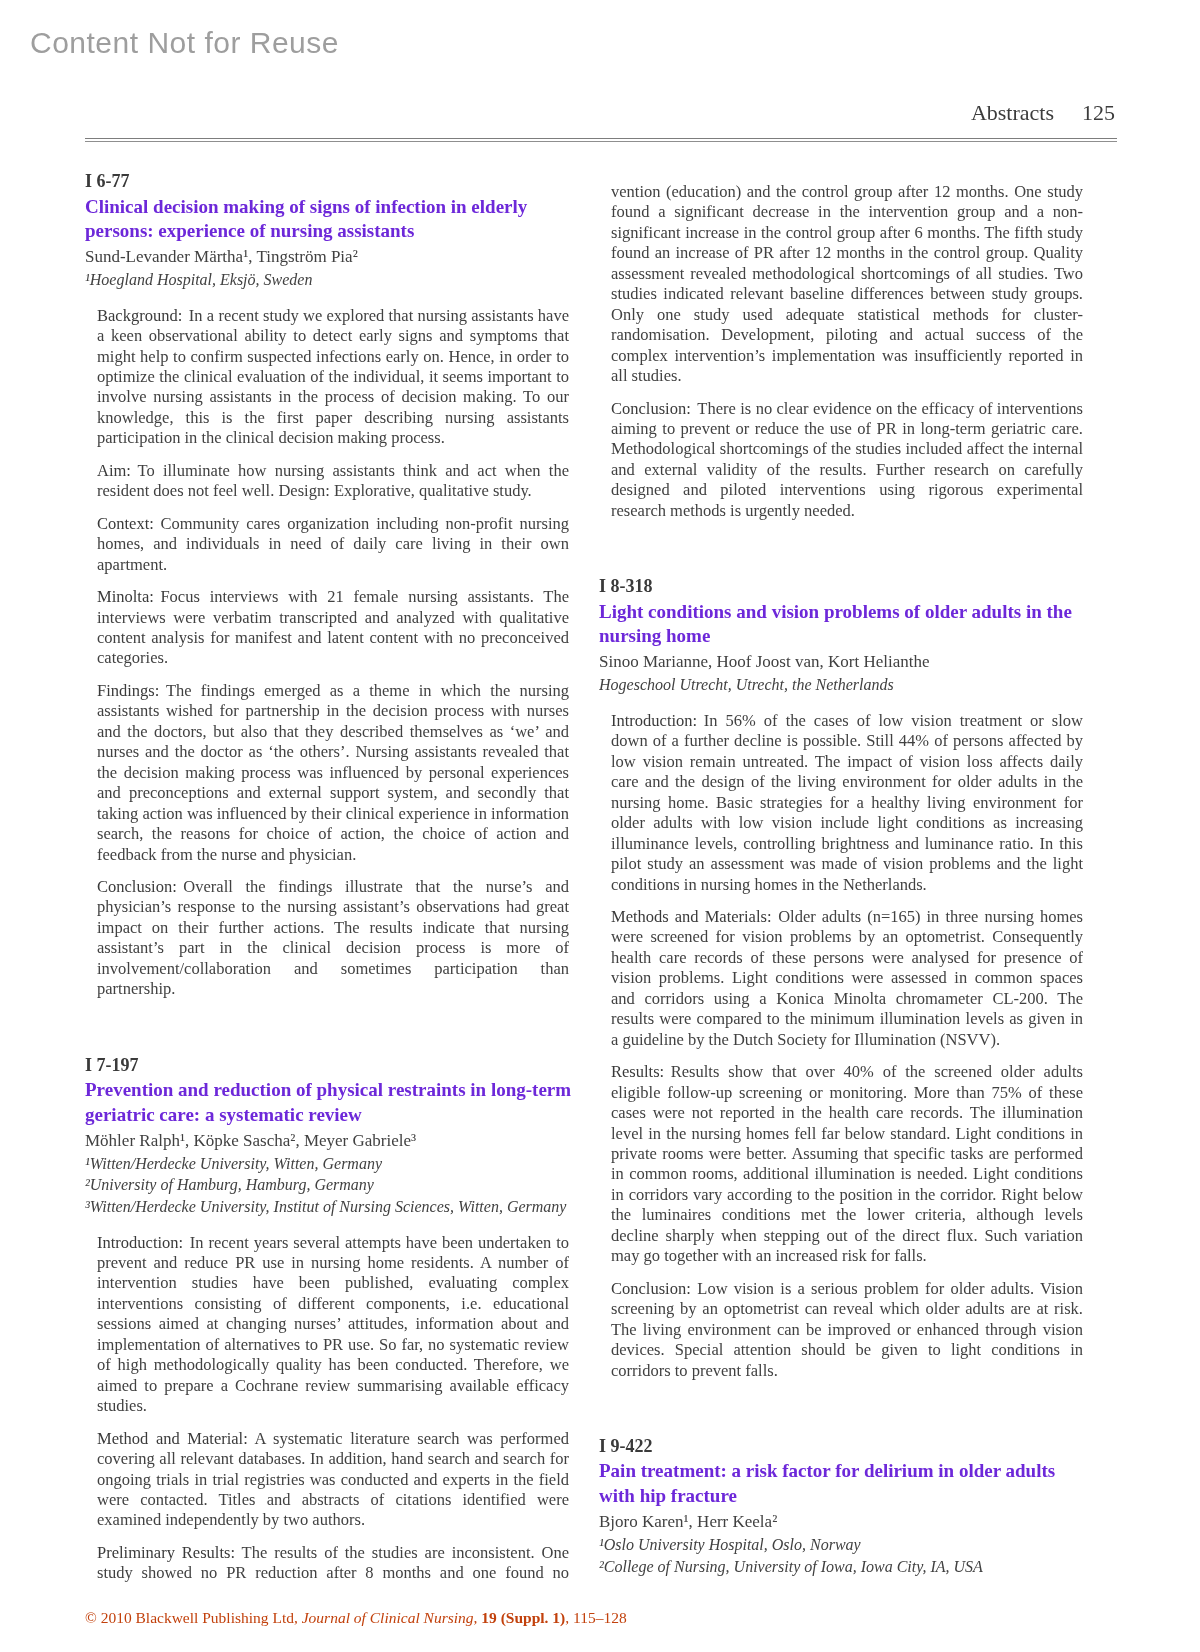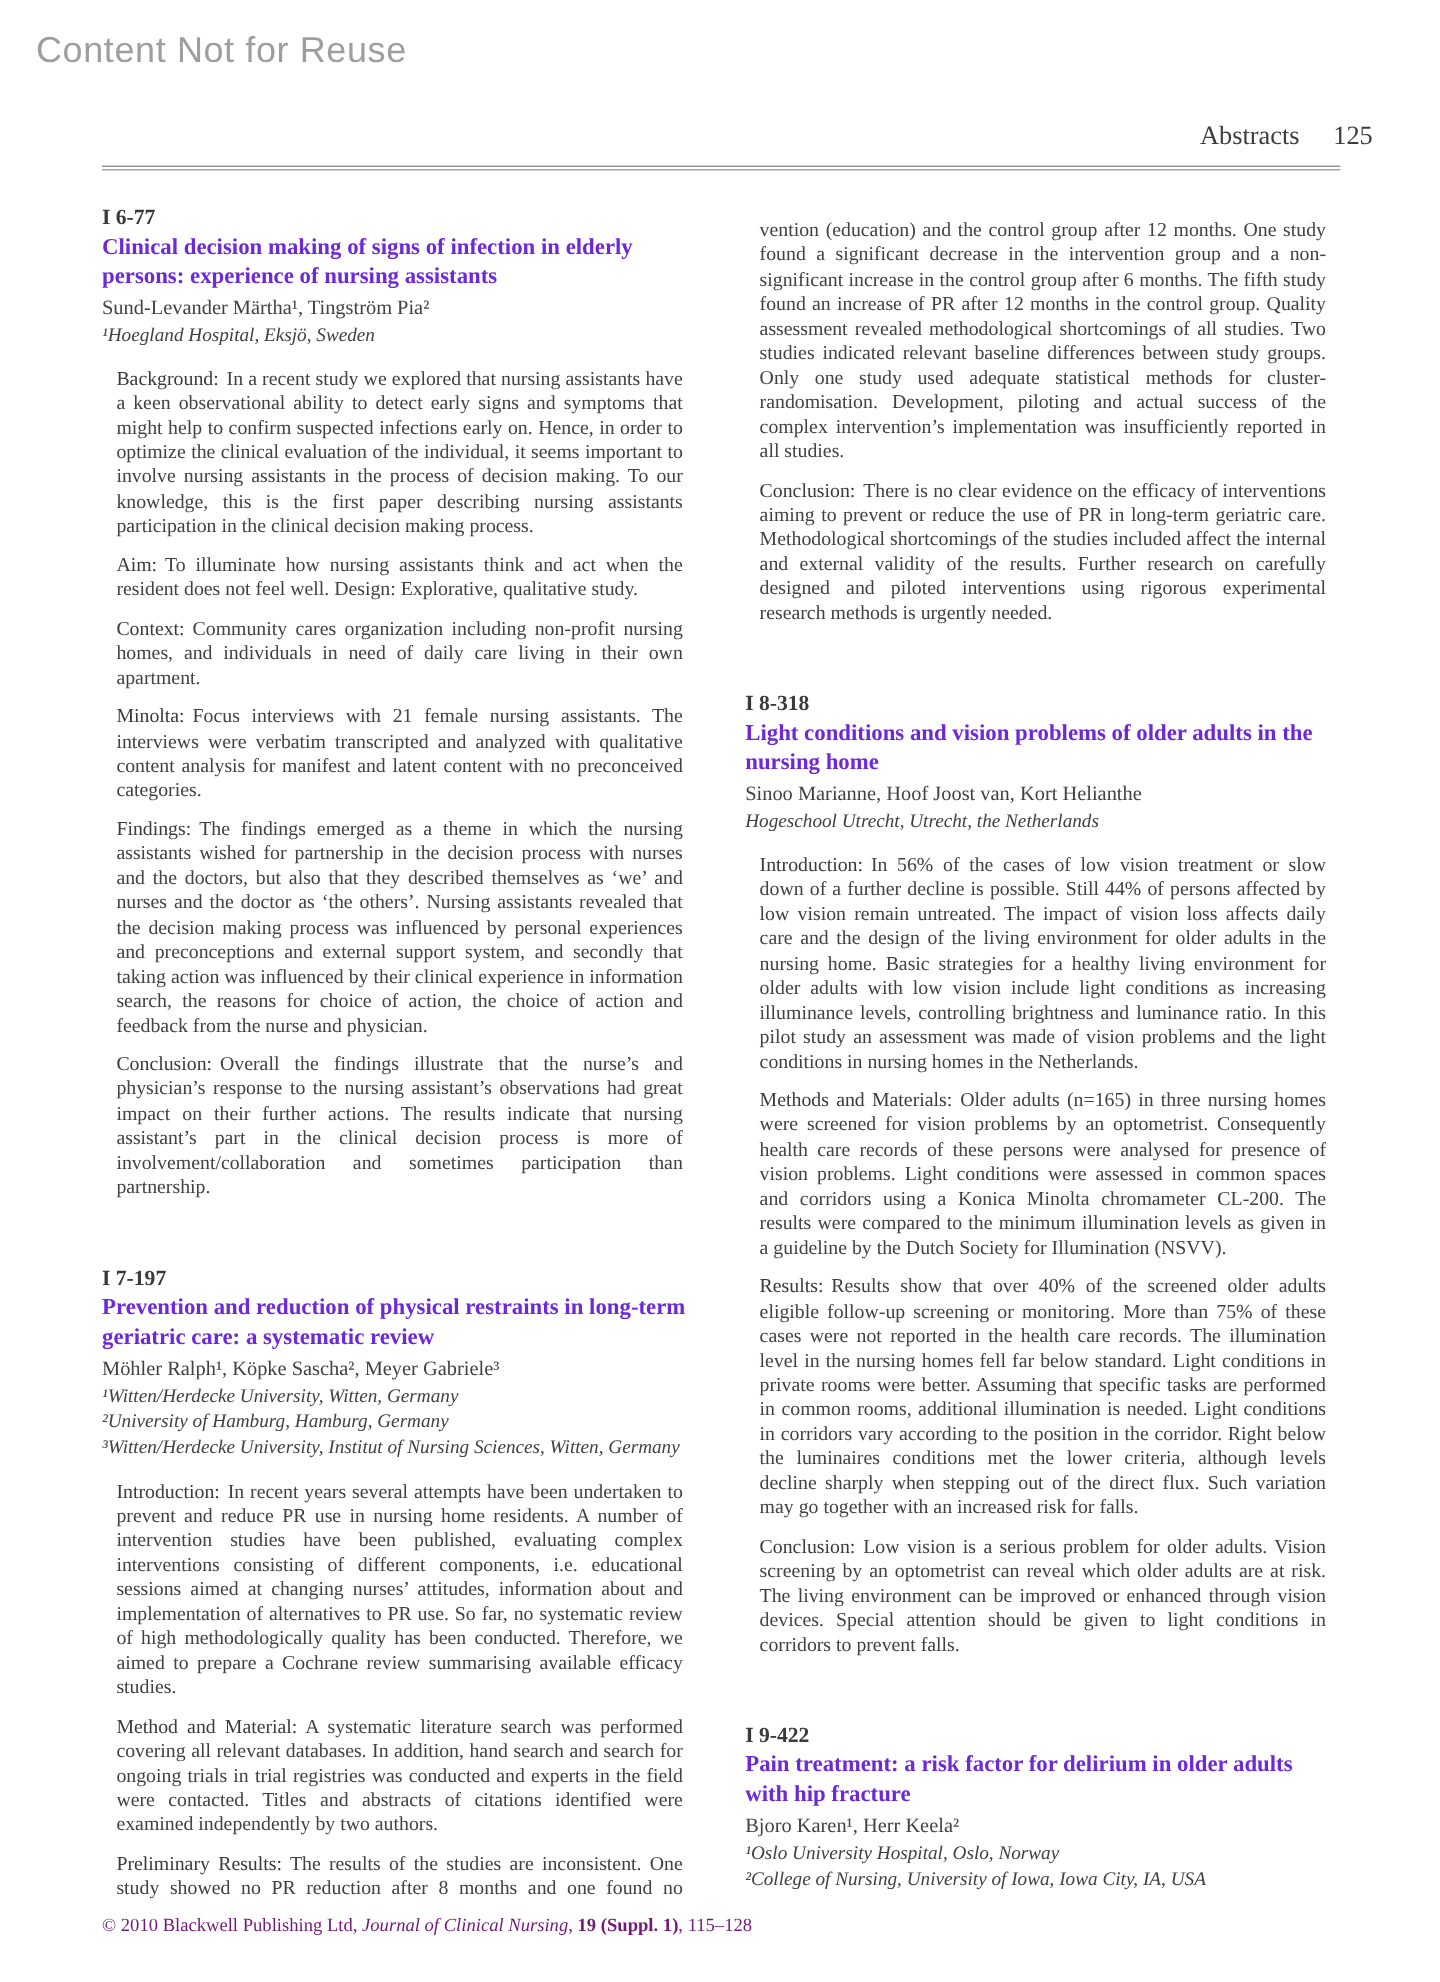--- a/index.html
+++ b/index.html
@@ -16,36 +16,36 @@
   .watermark {
     position: absolute;
     top: 26px;
     left: 30px;
     font-family: "Liberation Sans", "DejaVu Sans", sans-serif;
     font-size: 30px;
     color: #9e9e9e;
     letter-spacing: 0.5px;
   }
   .page-header {
-    padding: 100px 56px 0 85px;
+    padding: 100px 85px 0 85px;
     text-align: right;
     font-size: 22px;
     color: #3c3c3c;
   }
   .header-title { }
   .header-page-number { margin-left: 28px; }
   .header-rule {
     margin: 12px 83px 0 85px;
     height: 2px;
     border-top: 1px solid #7d7d7d;
     border-bottom: 1px solid #8f8f8f;
   }
   .content {
     display: flex;
-    gap: 40px;
+    gap: 18px;
     padding: 28px 83px 0 85px;
     height: 1412px;
     box-sizing: content-box;
   }
   .column {
     width: 496px;
     overflow: hidden;
   }
   .abstract + .abstract { margin-top: 54px; }
   .abstract-id {
@@ -75,23 +75,23 @@
   p.abstract-section {
     margin: 12px;
     font-size: 16.5px;
     line-height: 1.24;
     text-align: justify;
   }
   .section-label { font-weight: normal; margin-right: 0.4em; color: #3a3a3a; }
   .page-footer {
     position: absolute;
     left: 85px;
-    bottom: 38px;
+    bottom: 25px;
     font-size: 15.5px;
-    color: #701a75;
+    color: #c2410c;
     text-align: center;
   }
   .footer-journal { font-style: italic; }
   .footer-volume { font-weight: bold; }
 </style>
 </head>
 <body>
 
 <div class="page">
 

